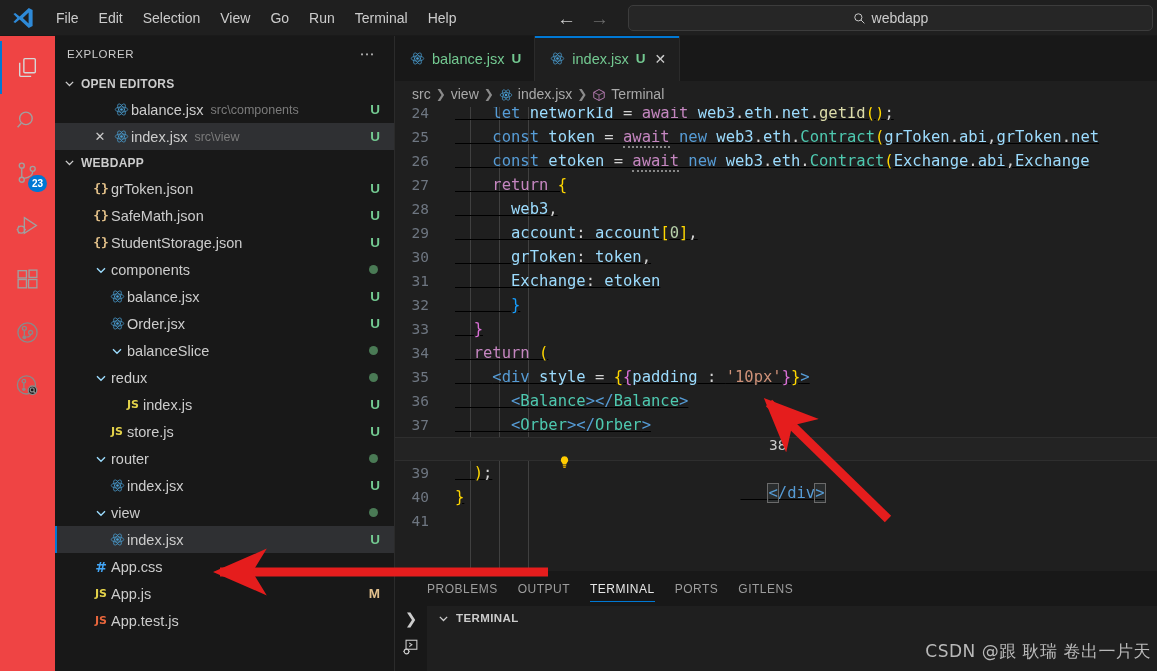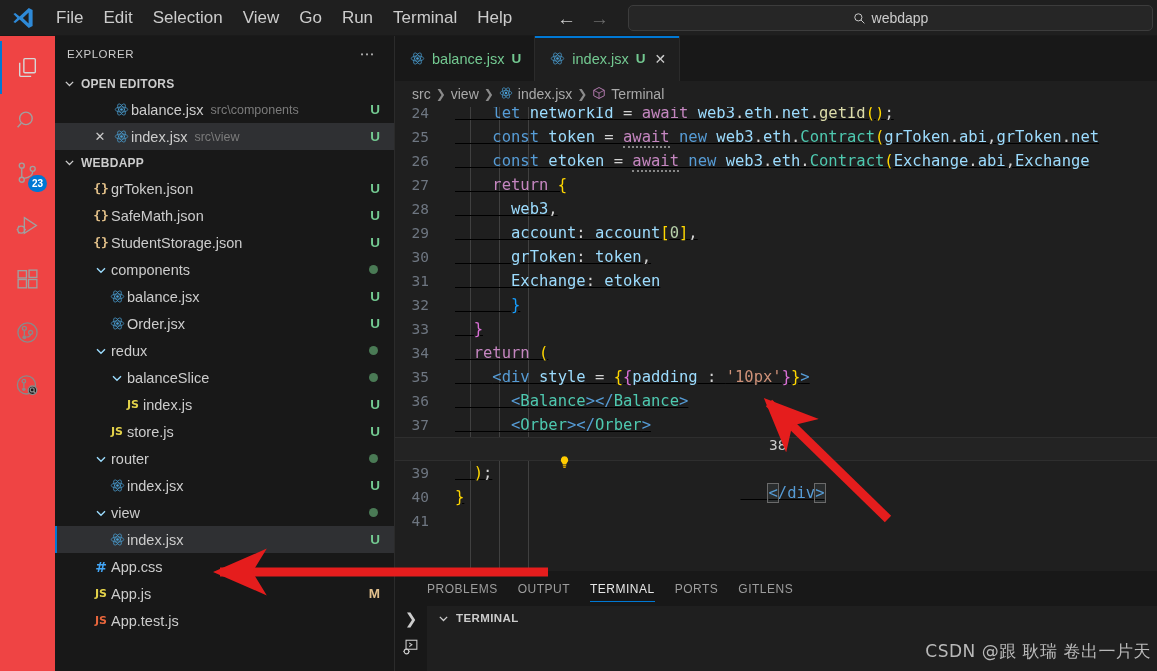--- a/index.html
+++ b/index.html
@@ -21,21 +21,21 @@
     height: 36px; flex: 0 0 36px;
     background: #1f1f1f;
     display: flex; align-items: center;
     position: relative;
     border-bottom: 1px solid #1a1a1a;
   }
   .vs-logo { width: 46px; display: flex; align-items: center; justify-content: center; }
   .vs-logo svg { display: block; }
   .menubar { display: flex; align-items: center; gap: 0px; }
   .menu-item {
-    color: #cccccc; font-size: 17px; padding: 4px 10px;
+    color: #cccccc; font-size: 14px; padding: 4px 10px;
     white-space: nowrap; cursor: default; border-radius: 3px;
   }
 
   .nav-arrows {
     position: absolute; left: 557px; top: 0; height: 36px;
     display: flex; align-items: center; gap: 14px;
   }
   .nav-arrow { color: #cccccc; font-size: 19px; line-height: 1; }
   .nav-arrow.dim { color: #6b6b6b; }
 
@@ -140,21 +140,21 @@
   .tab.active .tname { color: #cccccc; }
   .tab .tname.green { color: #73c991; }
   .tab .tU { color: #73c991; font-weight: bold; font-size: 13.5px; }
   .tab .tX { color: #cccccc; font-size: 14px; margin-left: 2px; }
 
   .breadcrumbs {
     height: 26px; flex: 0 0 26px; display: flex; align-items: center;
     gap: 5px; padding-left: 17px; font-size: 14px; color: #a9a9a9; background:#1f1f1f;
   }
   .bc-sep { color: #8a8a8a; font-size: 12px; }
-  .bc-item { display: inline-flex; align-items: flex-start; gap: 5px; }
+  .bc-item { display: inline-flex; align-items: flex-end; gap: 5px; }
 
   
   .code {
     flex: 1 1 auto; position: relative; overflow: hidden; background: #1f1f1f;
     font-family: "DejaVu Sans Mono", "Liberation Mono", monospace;
     font-size: 15.5px;
   }
   .cl { height: 24px; display: flex; align-items: center; position: relative; white-space: pre; }
   .cl.current { background: #232323; box-shadow: inset 0 1px 0 #2e2e2e, inset 0 -1px 0 #2e2e2e; flex-direction: column; }
   .gutter {
@@ -434,36 +434,36 @@
               <svg width="15" height="15" viewBox="0 0 24 24" style="display:block">
                 <circle cx="12" cy="12" r="2.1" fill="#4a9fd4"></circle>
                 <ellipse cx="12" cy="12" rx="10" ry="4.2" fill="none" stroke="#4a9fd4" stroke-width="1.1"></ellipse>
                 <ellipse cx="12" cy="12" rx="10" ry="4.2" fill="none" stroke="#4a9fd4" stroke-width="1.1" transform="rotate(60 12 12)"></ellipse>
                 <ellipse cx="12" cy="12" rx="10" ry="4.2" fill="none" stroke="#4a9fd4" stroke-width="1.1" transform="rotate(120 12 12)"></ellipse>
               </svg>
             </span>
             <span class="lbl fn-green">Order.jsx</span>
             <span class="status st-U">U</span>
           </div>
-          <div class="row" style="padding-left: 36px;">
+          <div class="row" style="padding-left: 52px;">
             <span class="ico">
               <svg width="12" height="12" viewBox="0 0 12 12" style="display:block">
                 <path d="M2 4.2 L6 8.2 L10 4.2" fill="none" stroke="#9cdcfe" stroke-width="1.4"></path>
               </svg>
             </span>
-            <span class="lbl fn-green">redux</span>
+            <span class="lbl fn-green">balanceSlice</span>
             <span class="dot g-dot"></span>
           </div>
-          <div class="row" style="padding-left: 52px;">
+          <div class="row" style="padding-left: 36px;">
             <span class="ico">
               <svg width="12" height="12" viewBox="0 0 12 12" style="display:block">
                 <path d="M2 4.2 L6 8.2 L10 4.2" fill="none" stroke="#9cdcfe" stroke-width="1.4"></path>
               </svg>
             </span>
-            <span class="lbl fn-green">balanceSlice</span>
+            <span class="lbl fn-green">redux</span>
             <span class="dot g-dot"></span>
           </div>
           <div class="row" style="padding-left: 68px;">
             <span class="ico">
               <span style="color:#e3d24a;font-weight:bold;font-size:11px;font-family:'DejaVu Sans',sans-serif">JS</span>
             </span>
             <span class="lbl fn-green">index.js</span>
             <span class="status st-U">U</span>
           </div>
           <div class="row" style="padding-left: 52px;">

